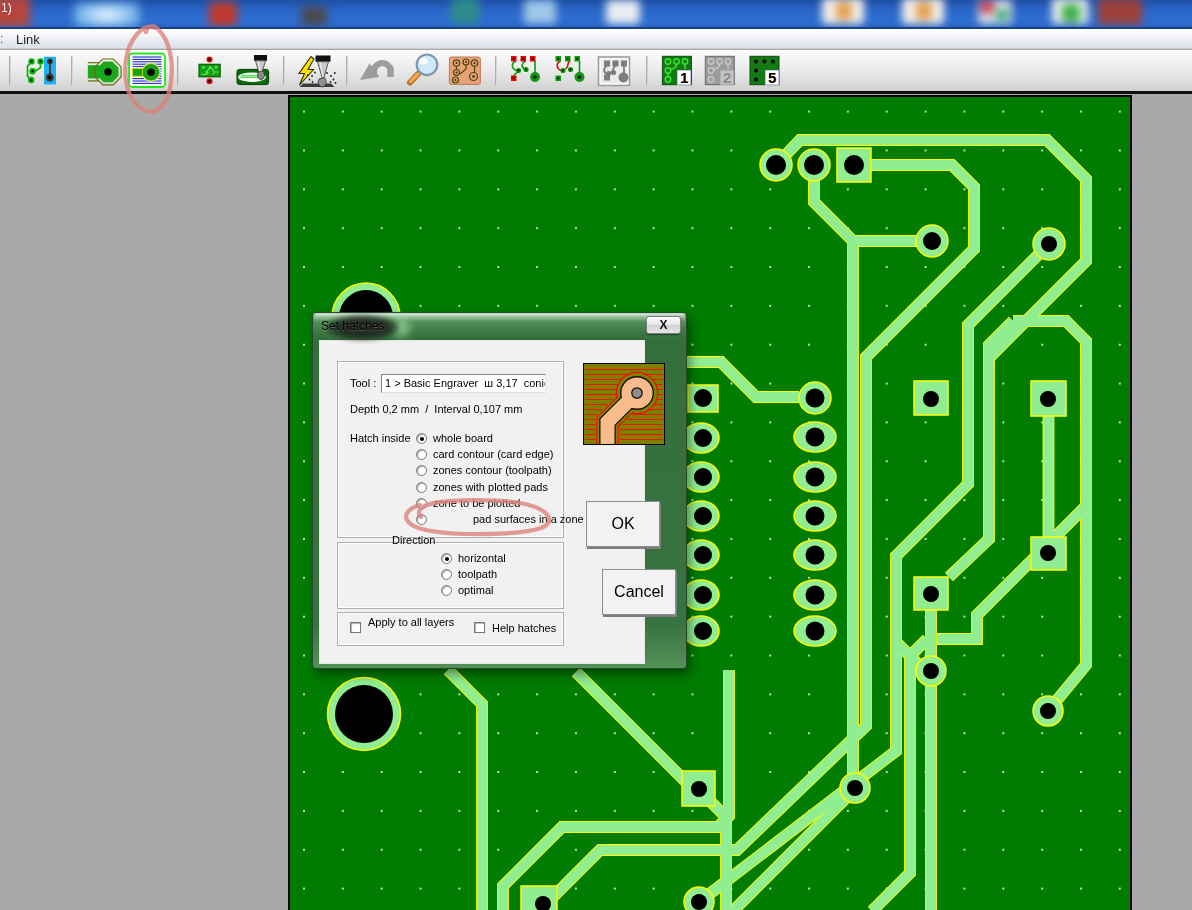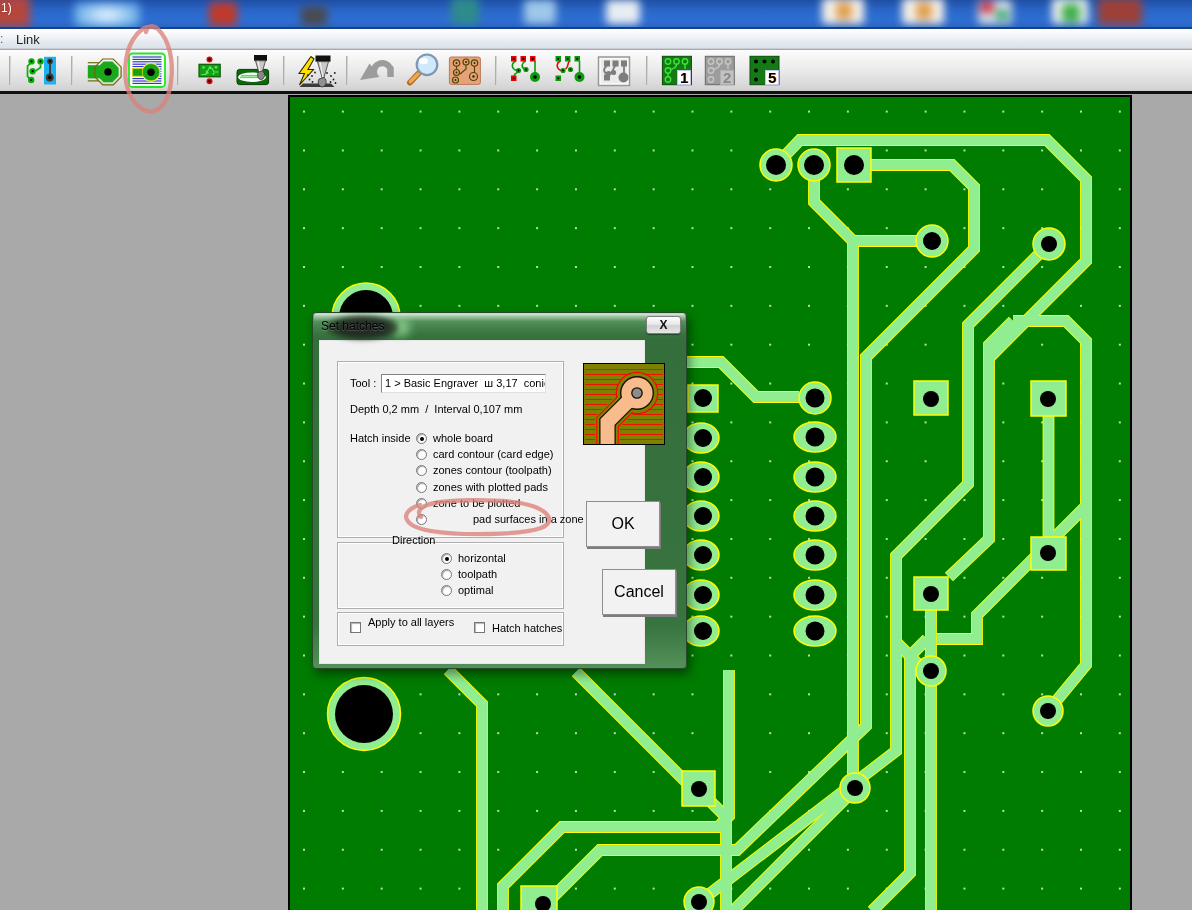--- a/index.html
+++ b/index.html
@@ -461,21 +461,21 @@
     <div class="lbl" style="left:72px;top:193px;">Direction</div>
     <div class="radio sel" style="left:121px;top:212px;"></div>
       <div class="lbl" style="left:138px;top:211px;">horizontal</div>
     <div class="radio" style="left:121px;top:228px;"></div>
       <div class="lbl" style="left:138px;top:227px;">toolpath</div>
     <div class="radio" style="left:121px;top:244px;"></div>
       <div class="lbl" style="left:138px;top:243px;">optimal</div>
     <div class="cb" style="left:30px;top:281px;"></div>
       <div class="lbl" style="left:48px;top:275px;">Apply to all layers</div>
     <div class="cb" style="left:154px;top:281px;"></div>
-      <div class="lbl" style="left:172px;top:281px;">Hatch hatches</div>
+      <div class="lbl" style="left:172px;top:281px;">Help hatches</div>
     <svg id="preview" width="82" height="82" style="position:absolute;left:263px;top:22px;">
       <rect x="0" y="0" width="82" height="82" fill="#808000" stroke="#000" stroke-width="2"></rect>
       <g stroke="#f01000" stroke-width="1" shape-rendering="crispEdges">
         <line x1="2" y1="6" x2="80" y2="6"></line>
           <line x1="2" y1="11" x2="80" y2="11"></line>
         <line x1="2" y1="16" x2="80" y2="16"></line>
           <line x1="2" y1="21" x2="80" y2="21"></line>
         <line x1="2" y1="26" x2="80" y2="26"></line>
           <line x1="2" y1="31" x2="80" y2="31"></line>
         <line x1="2" y1="36" x2="80" y2="36"></line>

